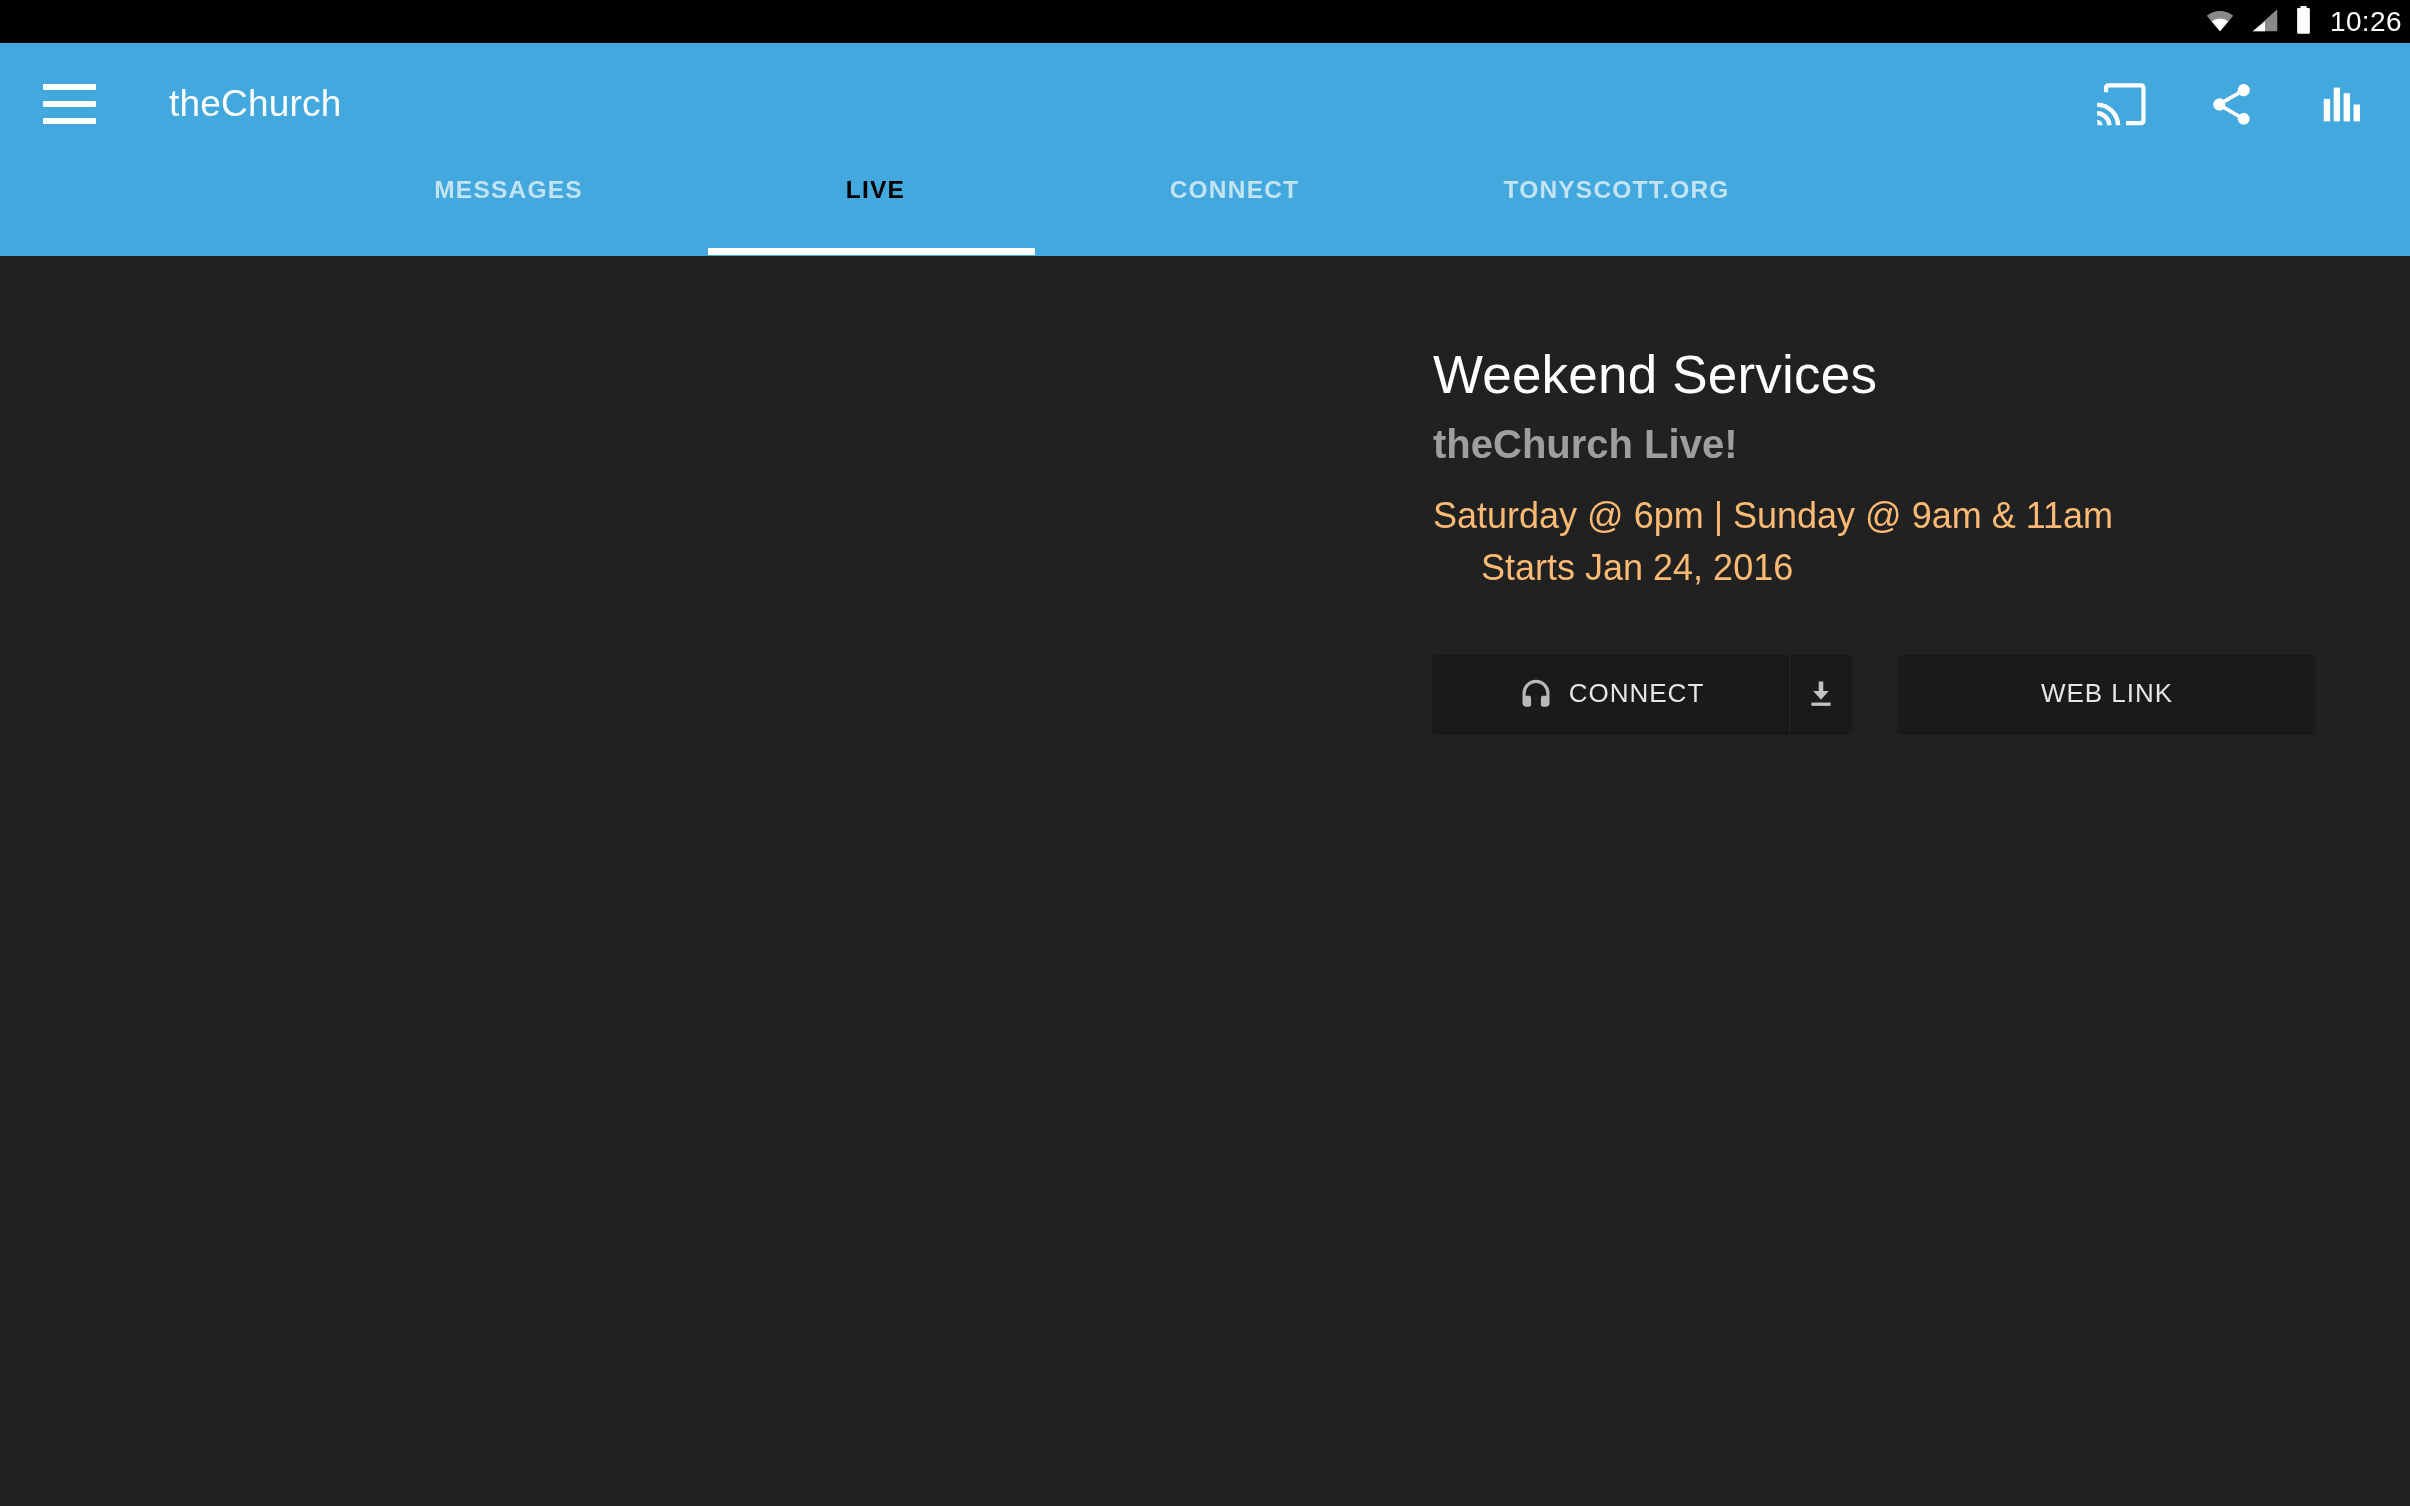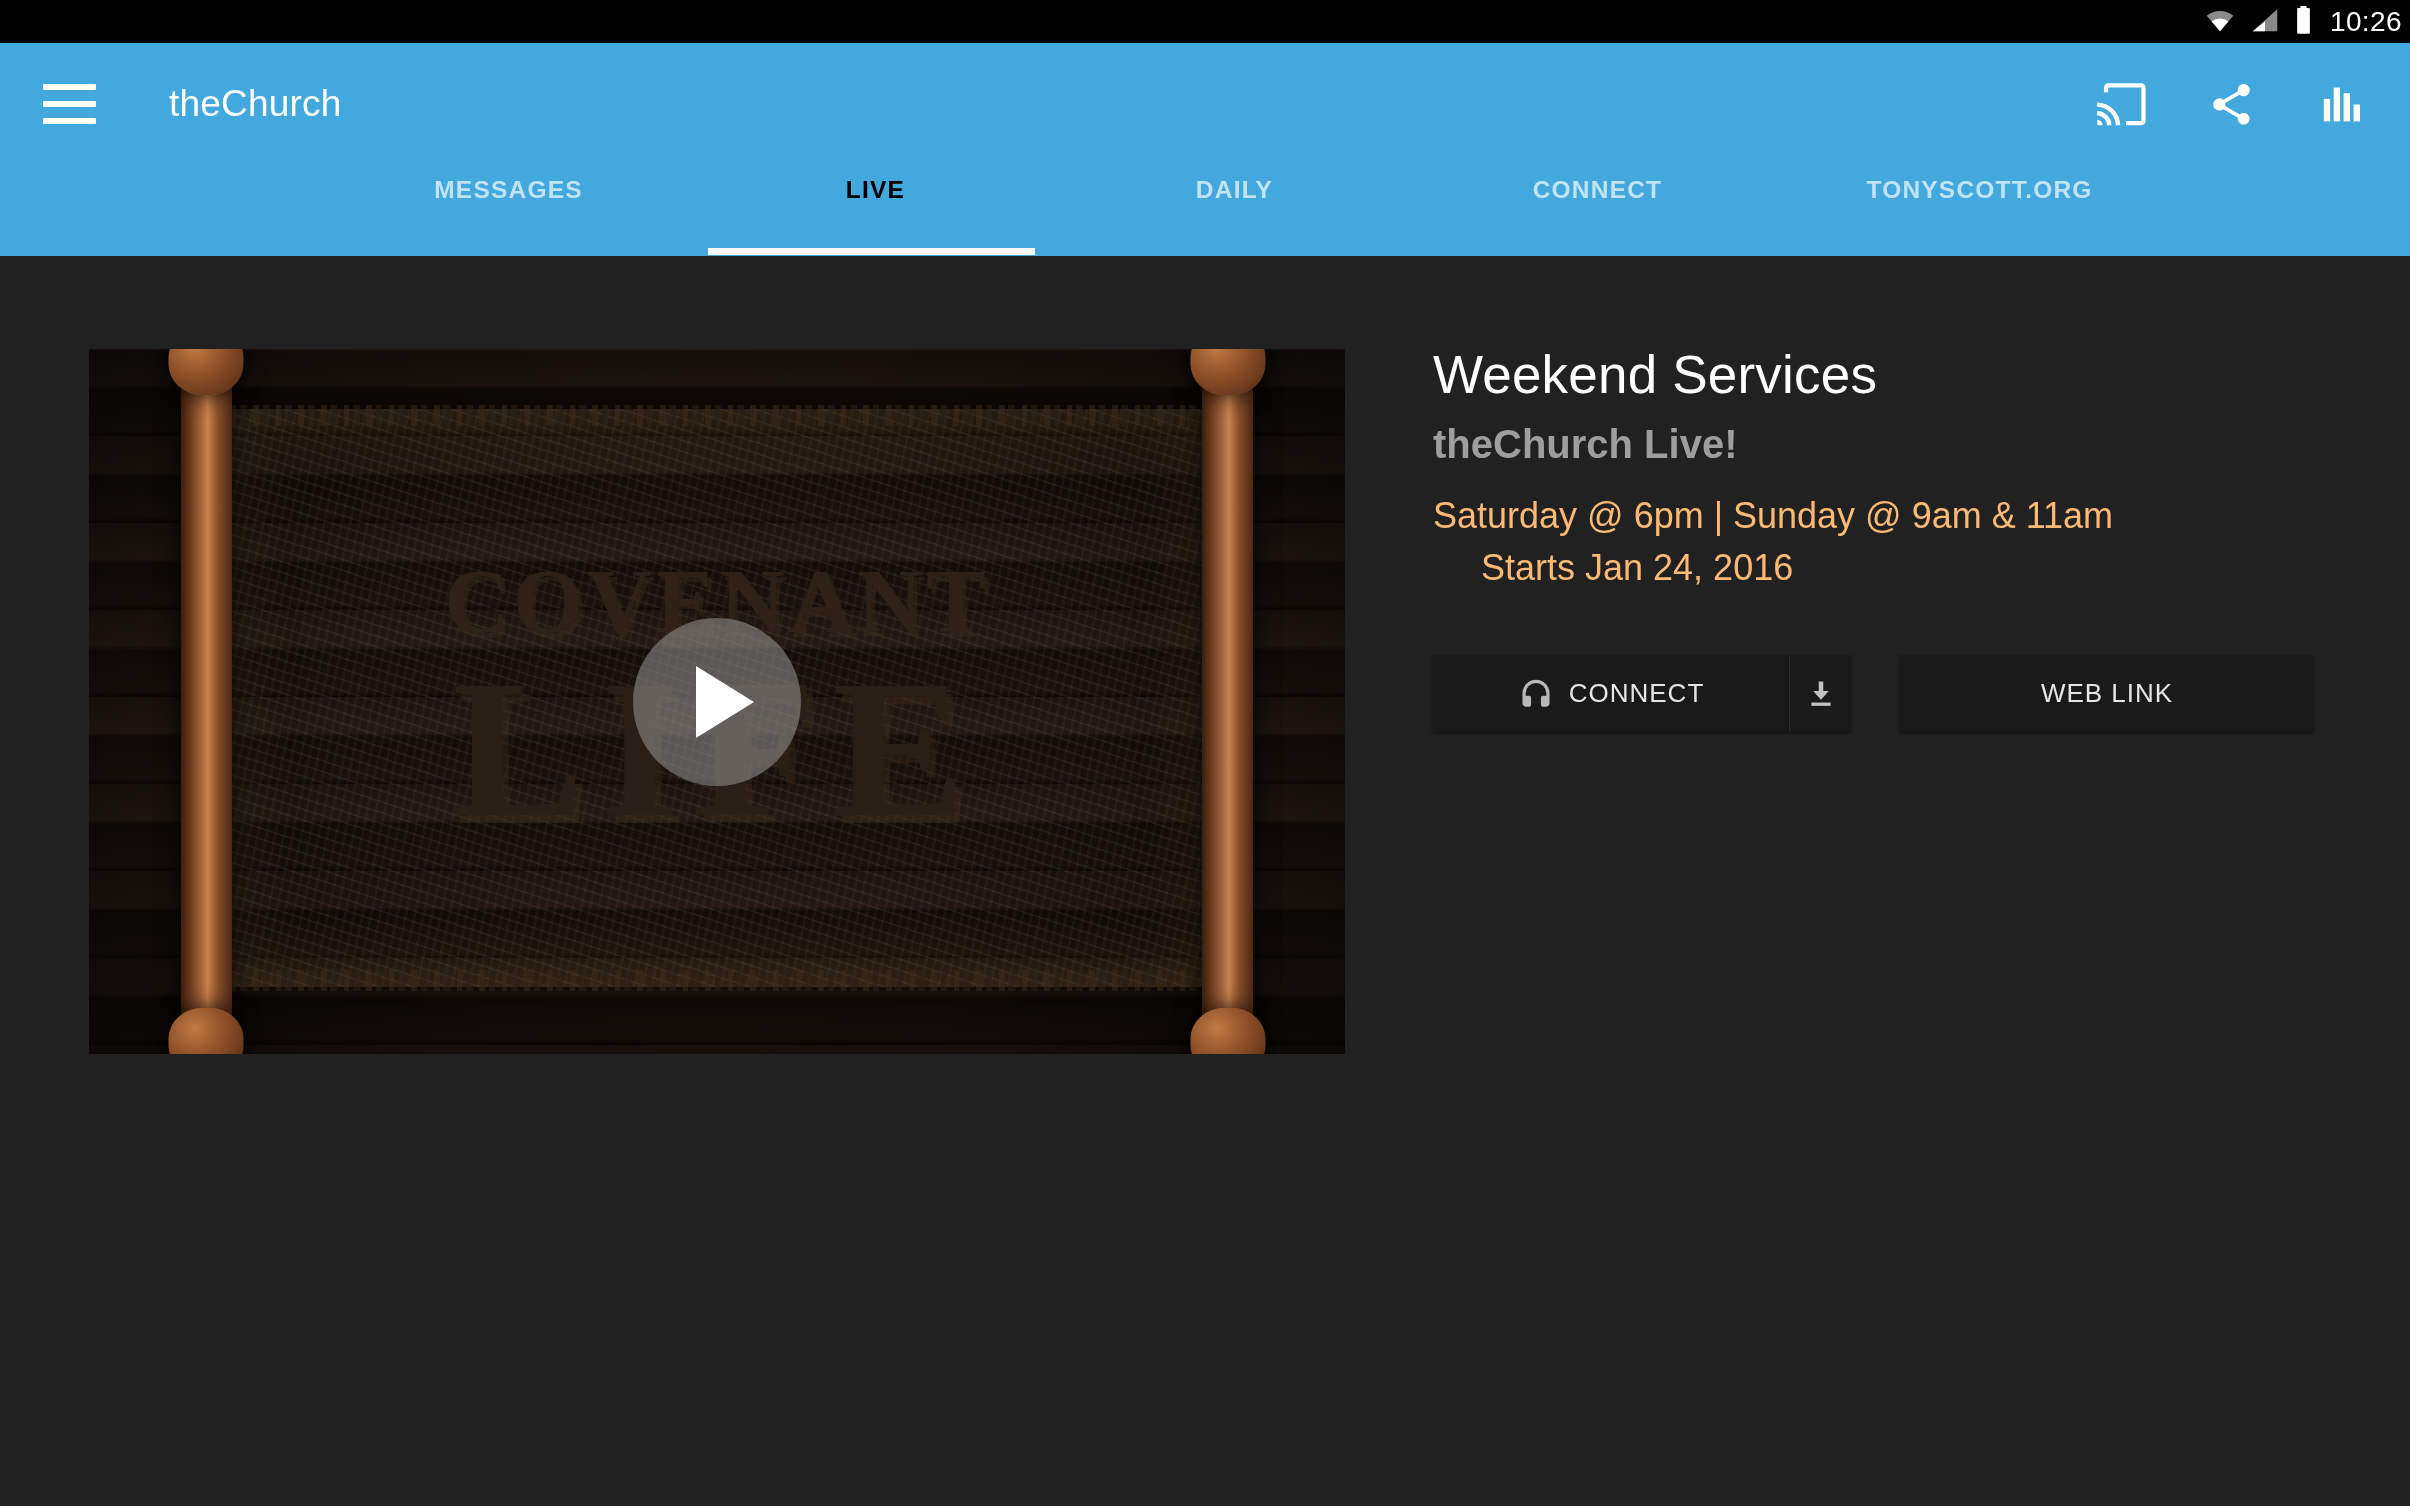--- a/index.html
+++ b/index.html
@@ -283,62 +283,32 @@
     </div>
   </div>
 
   <div class="tabs">
     <div class="tab t0">
       <span class="tab-label">MESSAGES</span>
     </div>
     <div class="tab t1 active">
       <span class="tab-label">LIVE</span>
     </div>
-    <div class="tab t2">
-      <span class="tab-label">DAILY</span>
-    </div>
     <div class="tab t3">
       <span class="tab-label">CONNECT</span>
     </div>
     <div class="tab t4">
       <span class="tab-label">TONYSCOTT.ORG</span>
     </div>
   </div>
 </div>
 <div class="appbar-shadow"></div>
 
 <div class="main">
 
-  <div class="video">
-    <div class="wood"></div>
-    <div class="wood-dark"></div>
-
-    <div class="parchment">
-      <div class="parch-edge-top"></div>
-      <div class="parch-edge-bot"></div>
-    </div>
-
-    <div class="roller left">
-      <div class="knob top"></div>
-      <div class="knob bot"></div>
-    </div>
-    <div class="roller right">
-      <div class="knob top"></div>
-      <div class="knob bot"></div>
-    </div>
-
-    <div class="wordmark">
-      <span class="wm-cov">COVENANT</span>
-      <span class="wm-life">LIFE</span>
-    </div>
-
-    <div class="play-btn">
-      <div class="play-tri"></div>
-    </div>
-  </div>
 
   <div class="info">
     <div class="info-title">Weekend Services</div>
     <div class="info-sub">theChurch Live!</div>
     <div class="info-meta">Saturday @ 6pm | Sunday @ 9am &amp; 11am</div>
     <div class="info-meta" style="margin-top:3.8px;margin-left:48px;">Starts Jan 24, 2016</div>
 
     <div class="btn-row">
       <div class="btn-group">
         <div class="btn btn-listen">

